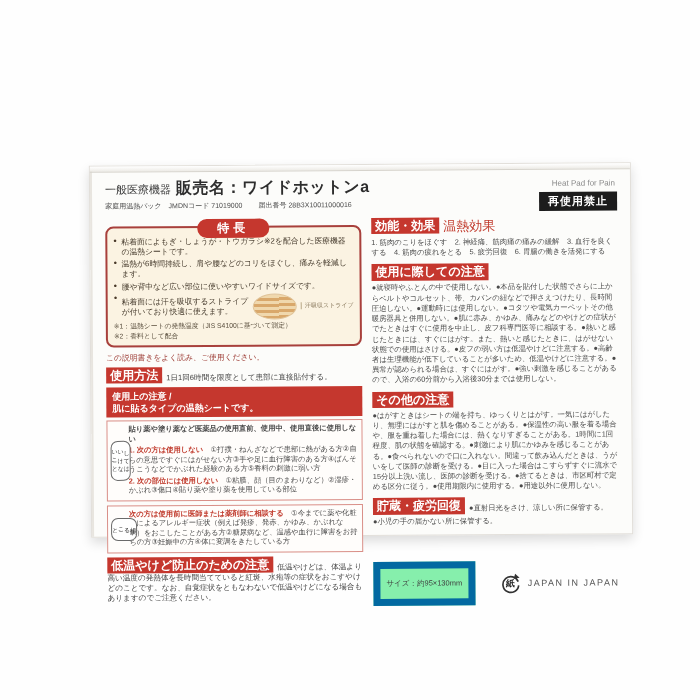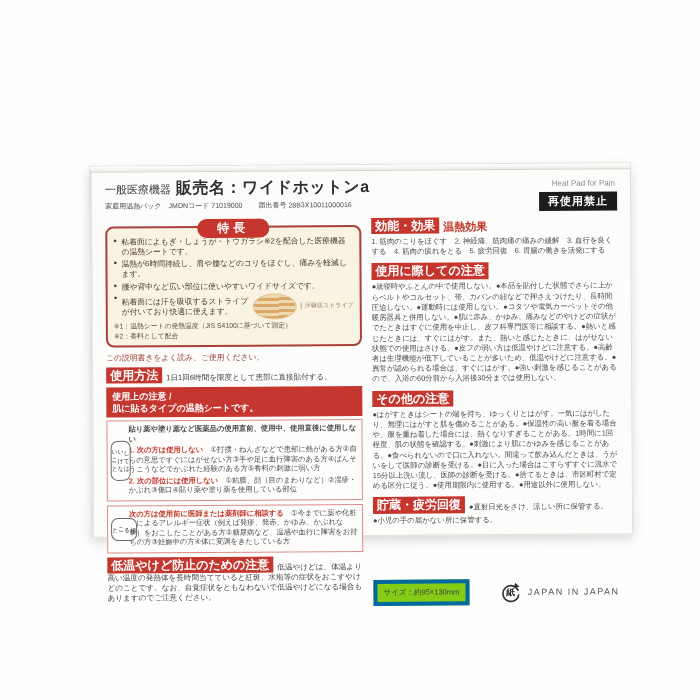--- a/index.html
+++ b/index.html
@@ -58,24 +58,24 @@
   .cbox{position:relative;border:1px solid #d98f88;background:#fffdfb;
         padding:3px 4px 3px 21px;margin-bottom:4px;}
   .vpill{position:absolute;left:3px;top:50%;transform:translateY(-50%);
          writing-mode:vertical-rl;font-size:6px;color:#3a3a3a;background:#fff;
          border:1px solid #6a6a6a;border-radius:7px;padding:4px 0;line-height:1;letter-spacing:1px;}
   .cbox p{margin:0 0 2px 0;font-size:7.3px;line-height:1.3;color:#4a4a4a;}
   .rlead{color:#c0392b;font-weight:bold;}
 
   .sec{margin-bottom:5px;}
   .sec .body{font-size:7.4px;line-height:1.38;color:#4a4a4a;margin-top:2px;}
-  .sub-red{color:#c0392b;font-weight:bold;font-size:11px;}
+  .sub-red{color:#c0392b;font-weight:normal;font-size:13px;}
 
   .footer-row{margin-top:auto;display:flex;align-items:center;gap:10px;padding-top:4px;}
-  .size-box{border:4px solid #0369a1;font-size:7.5px;color:#3e3e3e;padding:4px 6px;background:#84cc16;}
+  .size-box{border:7px solid #0369a1;font-size:7.5px;color:#3e3e3e;padding:10px 6px;background:#86efac;}
   .recycle{margin-left:auto;display:flex;align-items:center;gap:6px;}
   .madein{font-size:9px;letter-spacing:1.5px;color:#555;}
 </style>
 </head>
 <body>
 
 <div class="stage">
   <div class="pkg-box">
     <div class="box-lip"></div>
     <div class="inner">

